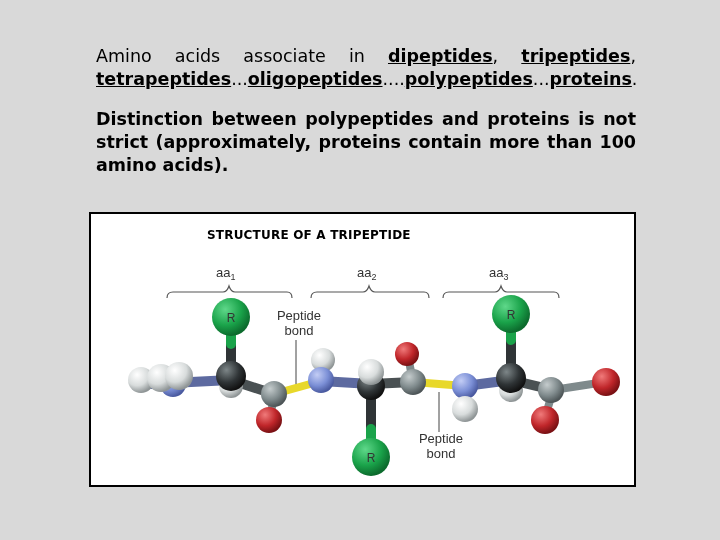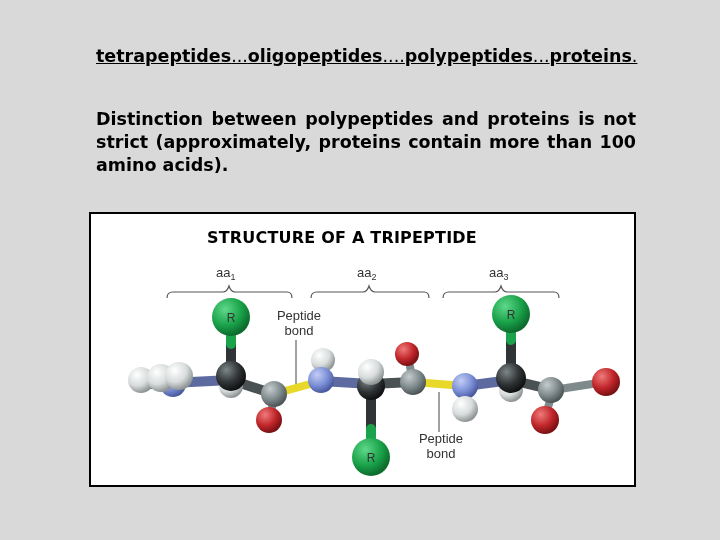--- a/index.html
+++ b/index.html
@@ -14,44 +14,52 @@
     position: absolute;
     left: 96px;
     width: 540px;
     font-size: 17.5px;
     line-height: 23px;
     text-align: justify;
     text-align-last: auto;
   }
   #p1 { top: 45px; }
   #p1 .line1 { display: flex; justify-content: space-between; white-space: nowrap; }
-  #p1 .line2 { white-space: nowrap; text-decoration: underline; }
+  #p1 .line2 { white-space: nowrap; }
   #p2 { top: 108px; font-weight: bold; }
   .term { font-weight: bold; text-decoration: underline; }
   .figure {
     position: absolute;
     left: 89px; top: 212px;
     width: 543px; height: 271px;
     background: #fff;
     border: 2px solid #000;
   }
   .fig-title {
     position: absolute;
     left: 116px; top: 14px;
-    font-size: 16px;
+    font-size: 12px;
     font-weight: bold;
     letter-spacing: 0.2px;
   }
   svg { position: absolute; left: 0; top: 0; }
   .lbl { font-family: "Liberation Sans", sans-serif; fill: #333; }
 </style>
 </head>
 <body>
 
 <div class="para" id="p1">
+  <div class="line1">
+    <span>Amino</span>
+    <span>acids</span>
+    <span>associate</span>
+    <span>in</span>
+    <span><span class="term">dipeptides</span><span>,</span></span>
+    <span><span class="term">tripeptides</span><span>,</span></span>
+  </div>
   <div class="line2"><span class="term">tetrapeptides</span><span>...</span><span class="term">oligopeptides</span><span>....</span><span class="term">polypeptides</span><span>...</span><span class="term">proteins</span><span>.</span></div>
 </div>
 
 <div class="para" id="p2">Distinction between polypeptides and proteins is not strict (approximately, proteins contain more than 100 amino acids).</div>
 
 <div class="figure">
   <div class="fig-title">STRUCTURE OF A TRIPEPTIDE</div>
 
   <svg width="543" height="271" viewBox="0 0 543 271">
     <defs>

